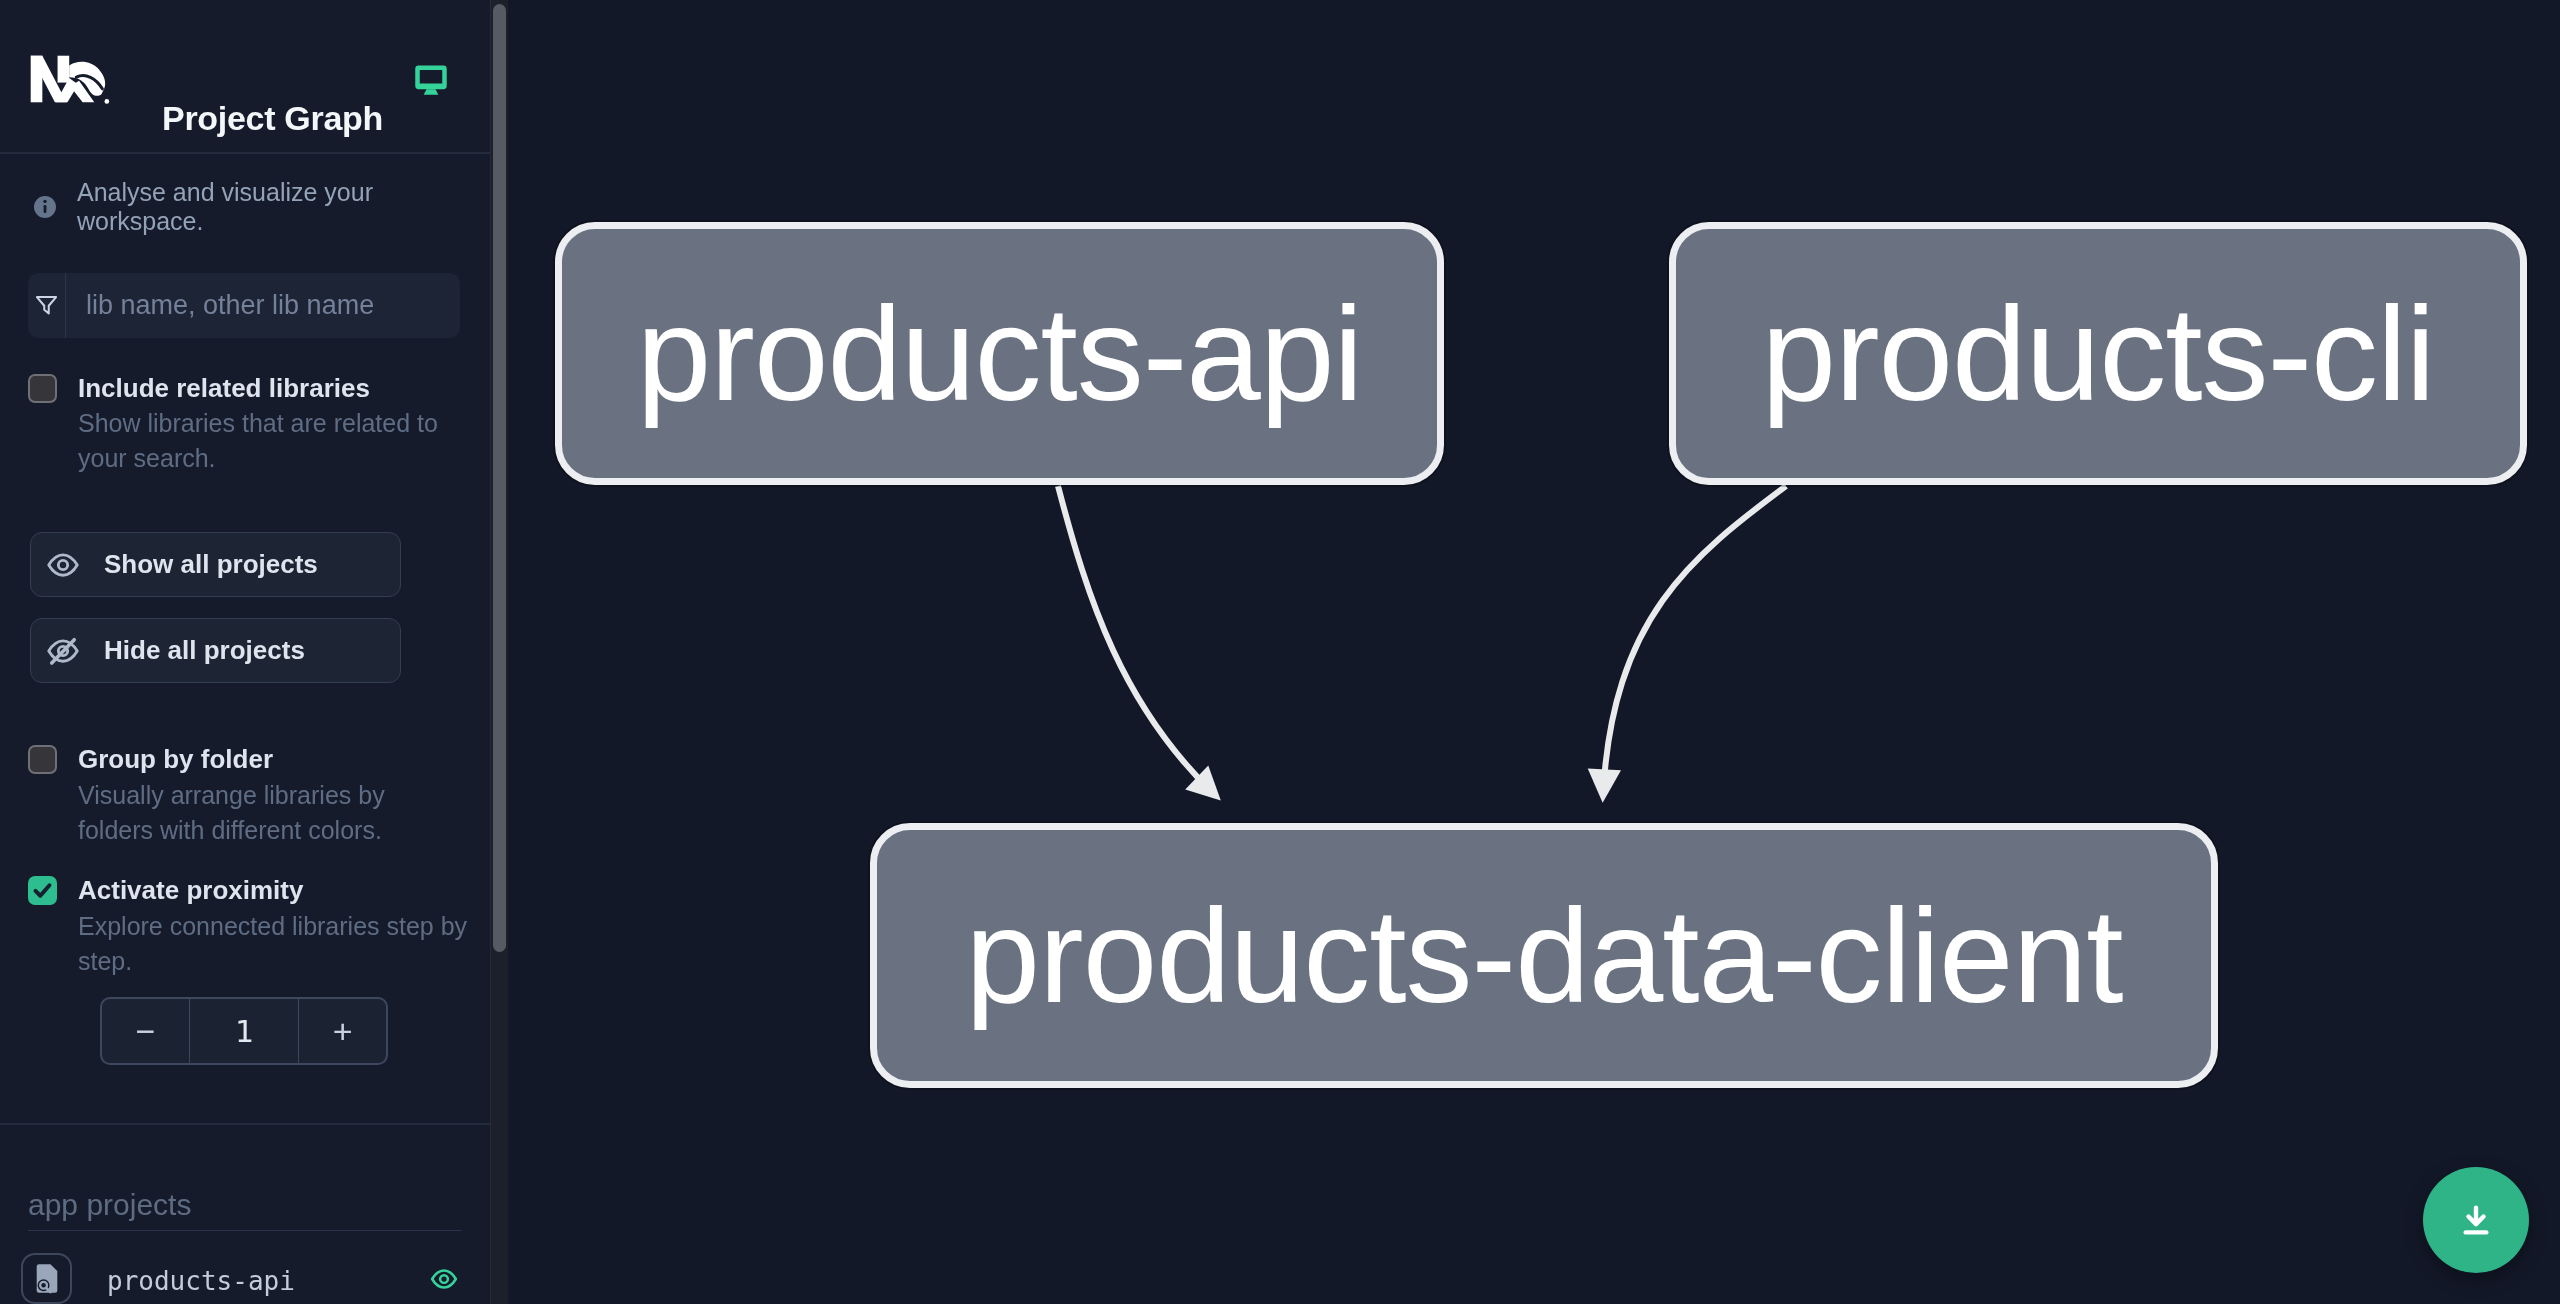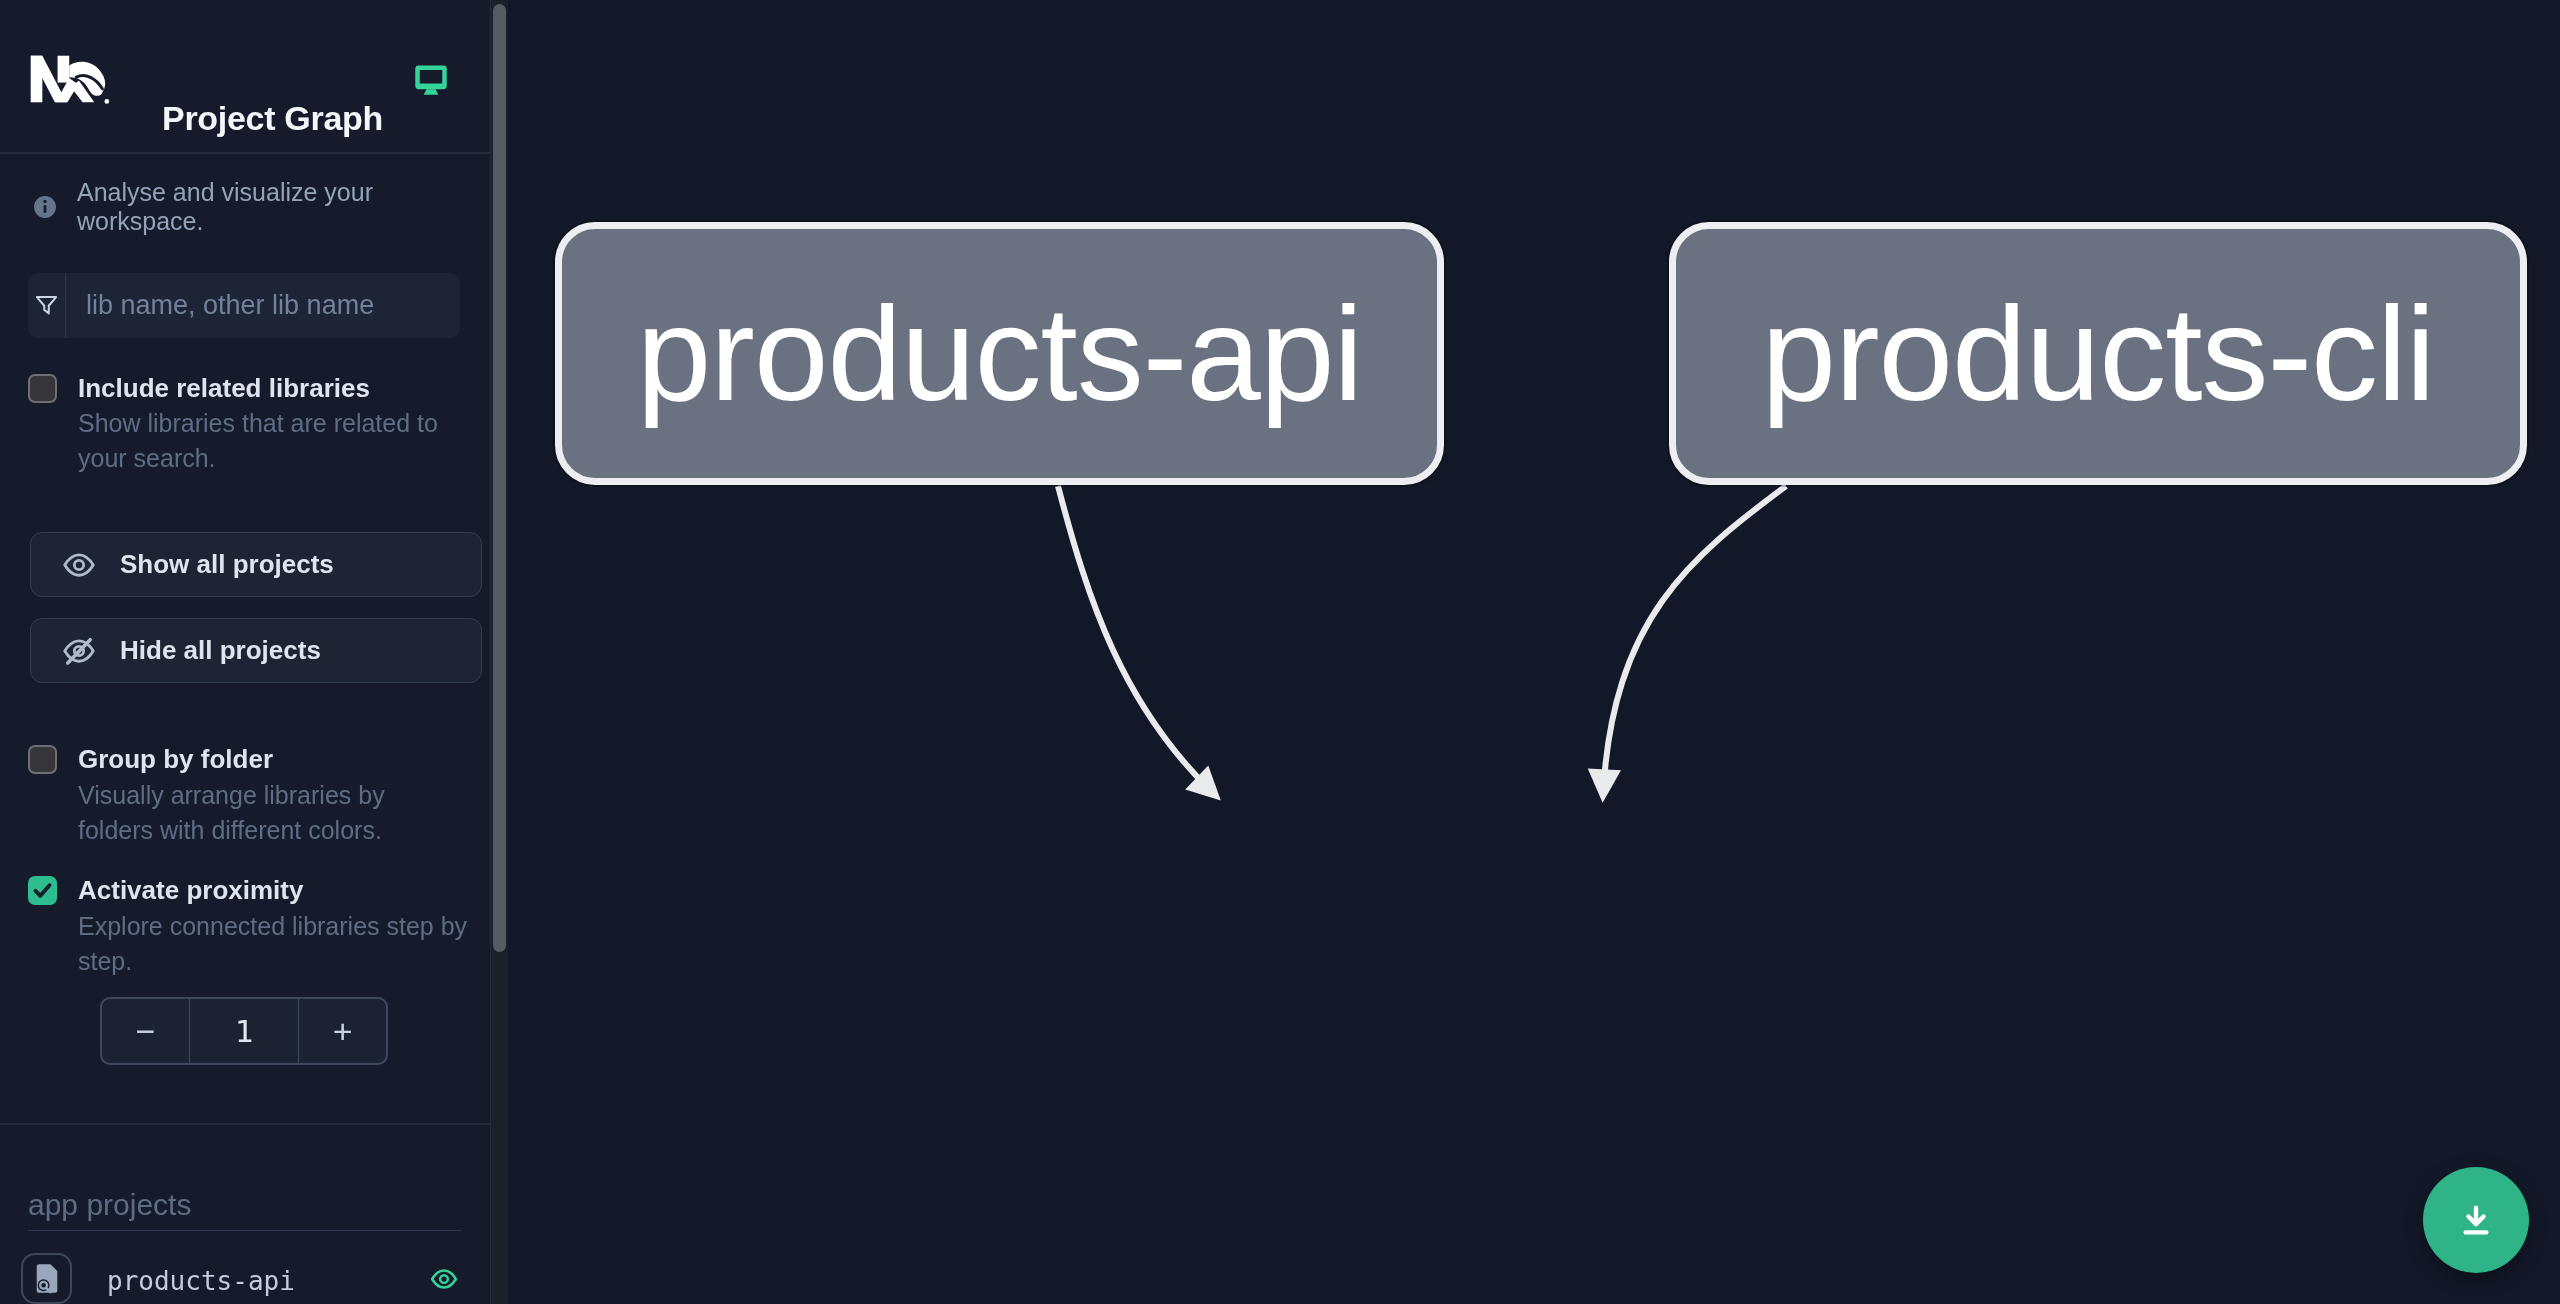--- a/index.html
+++ b/index.html
@@ -40,23 +40,23 @@
   .filter-box input::placeholder { color:#74819a; opacity:1; }
 
   .checkbox { position:absolute; width:29px; height:29px; border-radius:7px; background:#35353a;
     border:2px solid #6f7076; cursor:pointer; display:flex; align-items:center; justify-content:center; }
   .checkbox svg { display:none; }
   .checkbox.checked { background:#2ebd8e; border-color:#2ebd8e; }
   .checkbox.checked svg { display:block; }
   .cb-label { position:absolute; left:78px; font-size:26px; font-weight:700; color:#dfe5ee; cursor:pointer;text-align:center; }
   .cb-desc  { position:absolute; left:78px; font-size:25px; line-height:35px; color:#5f6d84; }
 
-  .side-btn { position:absolute; left:30px; width:452px; height:65px; background:#1d2434;
+  .side-btn { position:absolute; left:30px; width:371px; height:65px; background:#1d2434;
     border:1px solid #333e52; border-radius:12px; display:flex; align-items:center; gap:23px;
-    padding-left:30px; cursor:pointer; }
+    padding-left:14px; cursor:pointer; }
   .side-btn .lbl { font-size:26px; font-weight:700; color:#dfe5ee; }
 
   .stepper { position:absolute; left:100px; top:997px; width:288px; height:68px;
     border:2px solid #3d485e; background:#1b2232; border-radius:10px; display:flex; }
   .stepper .cell { flex:1; display:flex; align-items:center; justify-content:center; cursor:pointer;
     color:#c9d3e0; font-size:34px; }
   .stepper .cell + .cell { border-left:1px solid #3d485e; }
   .stepper .value { cursor:default; font-family:"DejaVu Sans Mono", monospace; font-size:31px; color:#e2e8f0; flex:1.25; }
 
   .list-divider { position:absolute; left:0; top:1123px; width:508px; height:2px; background:#242b3d; }
@@ -91,20 +91,23 @@
       <path d="M 1058 486 C 1088 600 1122 706 1216 796" fill="none" stroke="#e8eaec" stroke-width="6" marker-end="url(#arrow)"></path>
       <path d="M 1786 486 C 1692 556 1612 618 1603 796" fill="none" stroke="#e8eaec" stroke-width="6" marker-end="url(#arrow)"></path>
     </svg>
   </div>
 
   <div class="node" style="left:555px; top:222px; width:889px; height:263px;">
     <span>products-api</span>
   </div>
   <div class="node" style="left:1669px; top:222px; width:858px; height:263px;">
     <span>products-cli</span>
+  </div>
+  <div class="node" style="left:870px; top:823px; width:1348px; height:265px;">
+    <span>products-data-client</span>
   </div>
 
   <div class="fab">
     <svg width="44" height="44" viewBox="0 0 32 32">
       <g stroke="#ffffff" stroke-width="3.2" stroke-linecap="round" stroke-linejoin="round" fill="none">
         <path d="M16 7 v11"></path>
         <path d="M10.5 13.5 L16 19 L21.5 13.5"></path>
         <path d="M8.5 25 h15"></path>
       </g>
     </svg>

